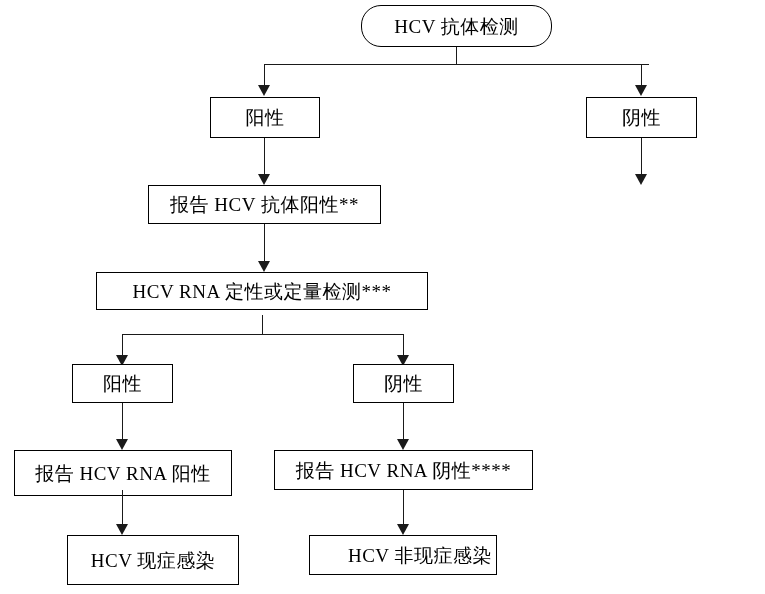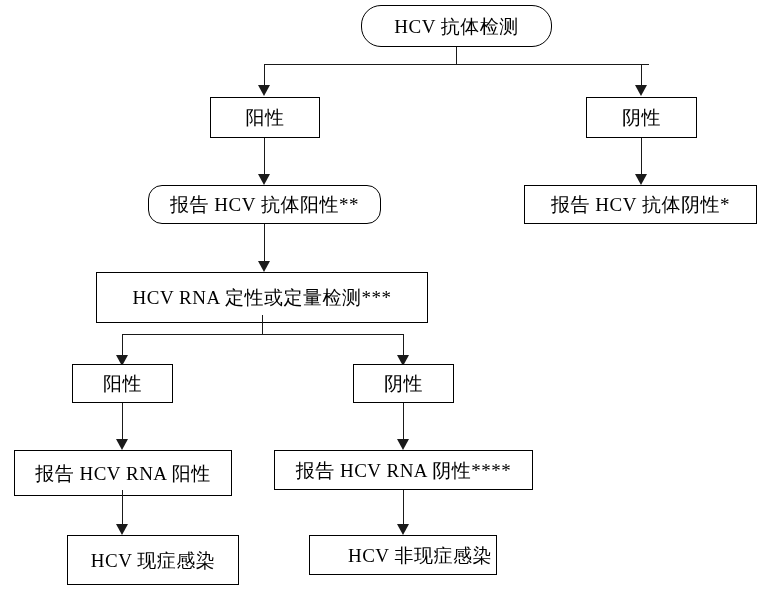--- a/index.html
+++ b/index.html
@@ -77,32 +77,29 @@
   <div class="node" style="left:586px; top:97px; width:111px; height:41px;">
     <span class="node-label">阴性</span>
   </div>
 
   <div class="vline" style="left:264px; top:138px; height:36px;"></div>
   <div class="arrow" style="left:258px; top:174px;"></div>
 
   <div class="vline" style="left:641px; top:138px; height:36px;"></div>
   <div class="arrow" style="left:635px; top:174px;"></div>
 
-  <div class="node" style="left:148px; top:185px; width:233px; height:39px;border-radius:14px;">
+  <div class="node" style="left:148px; top:185px; width:233px; height:39px;">
     <span class="node-label">报告 HCV 抗体阳性**</span>
   </div>
 
-  <div class="node" style="left:524px; top:185px; width:233px; height:39px;">
-    <span class="node-label">报告 HCV 抗体阴性*</span>
-  </div>
 
   <div class="vline" style="left:264px; top:224px; height:37px;"></div>
   <div class="arrow" style="left:258px; top:261px;"></div>
 
-  <div class="node" style="left:96px; top:272px; width:332px; height:51px;">
+  <div class="node" style="left:96px; top:272px; width:332px; height:38px;">
     <span class="node-label">HCV RNA 定性或定量检测***</span>
   </div>
 
   <div class="vline" style="left:262px; top:315px; height:20px;"></div>
   <div class="hline" style="left:122px; top:334px; width:281px;"></div>
   <div class="vline" style="left:122px; top:334px; height:21px;"></div>
   <div class="arrow" style="left:116px; top:355px;"></div>
   <div class="vline" style="left:403px; top:334px; height:21px;"></div>
   <div class="arrow" style="left:397px; top:355px;"></div>
 

